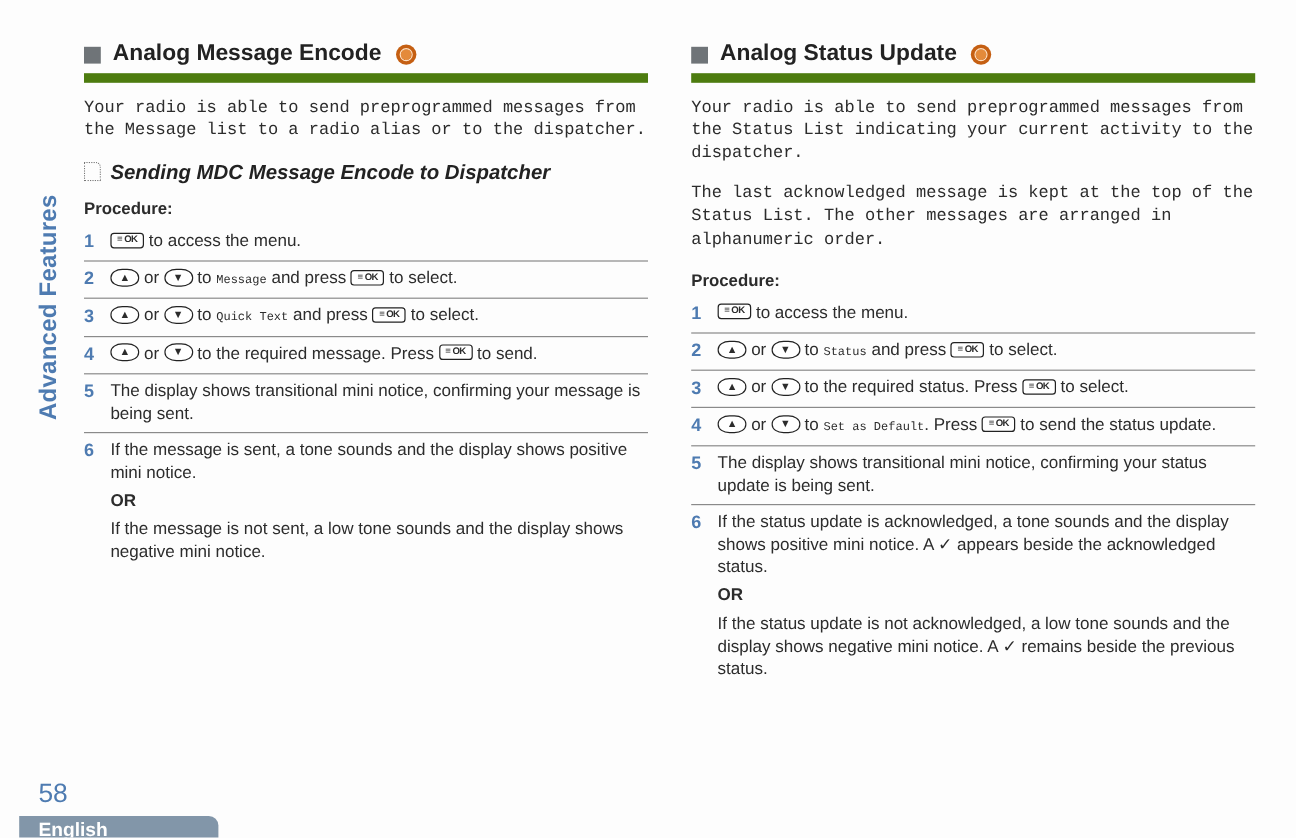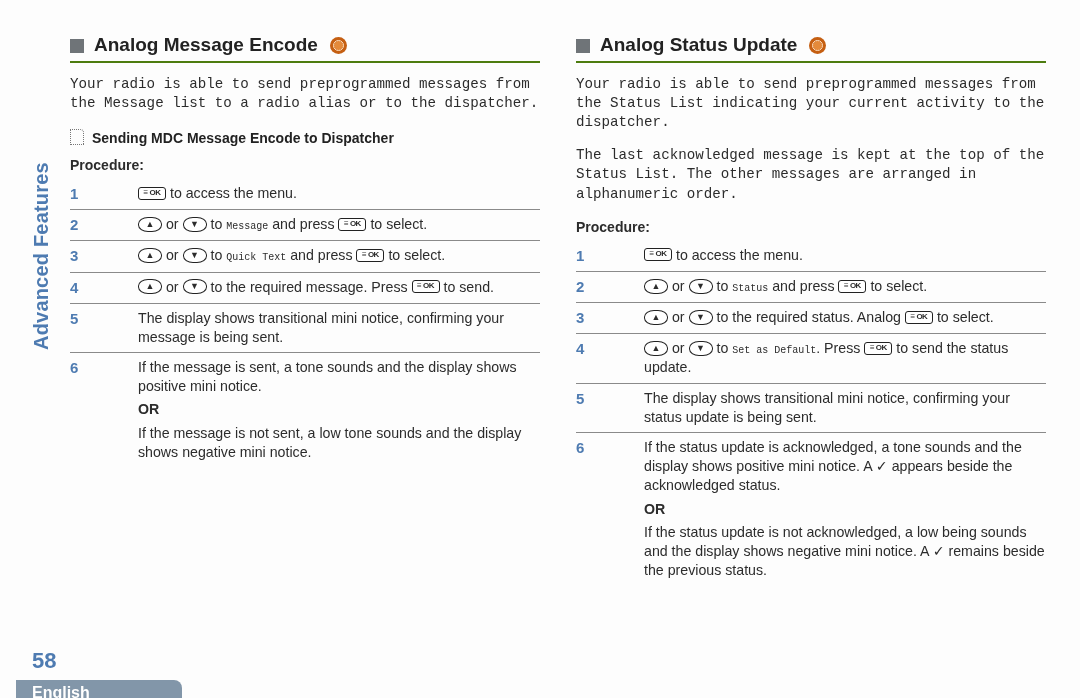--- a/index.html
+++ b/index.html
@@ -32,21 +32,21 @@
     color: #4e7bb1;
     letter-spacing: 0.2px;
     white-space: nowrap;
   }
 
   .page-number {
     position: absolute;
     left: 32px;
     top: 648px;
     font-size: 22px;
-    font-weight: bold;
+    font-weight: normal;
     color: #4e7bb1;
   }
 
   .lang-band {
     position: absolute;
     left: 16px;
     top: 680px;
     width: 150px;
     height: 26px;
     background: #8296a9;
@@ -70,21 +70,21 @@
     width: 470px;
     font-size: 14.2px;
     line-height: 1.35;
     color: #2c2c2c;
   }
 
   .sec-head {
     display: flex;
     align-items: center;
     gap: 10px;
-    border-bottom: 2px solid #4d7c0f;
+    border-bottom: 8px solid #4d7c0f;
     padding-bottom: 3px;
     margin-bottom: 12px;
   }
   .sec-head-sq {
     width: 14px;
     height: 14px;
     background: #6f7478;
     flex: none;
     margin-top: 2px;
   }
@@ -124,22 +124,23 @@
   }
   .sub-head-icon {
     width: 12px; height: 14px;
     border: 1px dotted #777;
     border-top-right-radius: 4px;
     flex: none;
     position: relative;
     top: 2px;
   }
   .sub-head-text {
-    font-size: 14px;
-    font-weight: bold;
+    font-size: 17px;
+    font-weight: bold;
+    font-style: italic;
     color: #222;
   }
 
   .proc-label {
     font-weight: bold;
     font-size: 14px;
     margin: 8px 0 4px 0;
   }
 
   .steps { margin: 0; padding: 0; }
@@ -151,21 +152,20 @@
   .step:last-child.noborder { border-bottom: none; }
   .step-num {
     width: 22px;
     flex: none;
     font-weight: bold;
     color: #4e7bb1;
     font-size: 15px;
   }
   .step-body {
     flex: 1;
-    margin-left: 46px;
   }
   .step-body .or {
     font-weight: bold;
     margin: 4px 0;
   }
 
   
   .btn {
     display: inline-block;
     vertical-align: middle;
@@ -314,42 +314,42 @@
         <div class="step">
           <div class="step-num">2</div>
           <div class="step-body">
             <span class="rocker up"></span><span> or </span><span class="rocker down"></span><span> to </span><span class="mono">Status</span><span> and press </span><span class="btn ok"></span><span> to select.</span>
           </div>
         </div>
 
         <div class="step">
           <div class="step-num">3</div>
           <div class="step-body">
-            <span class="rocker up"></span><span> or </span><span class="rocker down"></span><span> to the required status. Analog </span><span class="btn ok"></span><span> to select.</span>
+            <span class="rocker up"></span><span> or </span><span class="rocker down"></span><span> to the required status. Press </span><span class="btn ok"></span><span> to select.</span>
           </div>
         </div>
 
         <div class="step">
           <div class="step-num">4</div>
           <div class="step-body">
             <span class="rocker up"></span><span> or </span><span class="rocker down"></span><span> to </span><span class="mono">Set as Default</span><span>. Press </span><span class="btn ok"></span><span> to send the status update.</span>
           </div>
         </div>
 
         <div class="step">
           <div class="step-num">5</div>
           <div class="step-body"><span>The display shows transitional mini notice, confirming your status update is being sent.</span></div>
         </div>
 
         <div class="step noborder" style="border-bottom:none;">
           <div class="step-num">6</div>
           <div class="step-body">
             <span>If the status update is acknowledged, a tone sounds and the display shows positive mini notice. A </span><span class="check">✓</span><span> appears beside the acknowledged status.</span>
             <div class="or">OR</div>
-            <span>If the status update is not acknowledged, a low being sounds and the display shows negative mini notice. A </span><span class="check">✓</span><span> remains beside the previous status.</span>
+            <span>If the status update is not acknowledged, a low tone sounds and the display shows negative mini notice. A </span><span class="check">✓</span><span> remains beside the previous status.</span>
           </div>
         </div>
 
       </div>
     </div>
 
   </div>
 </div>
 
 </body></html>

